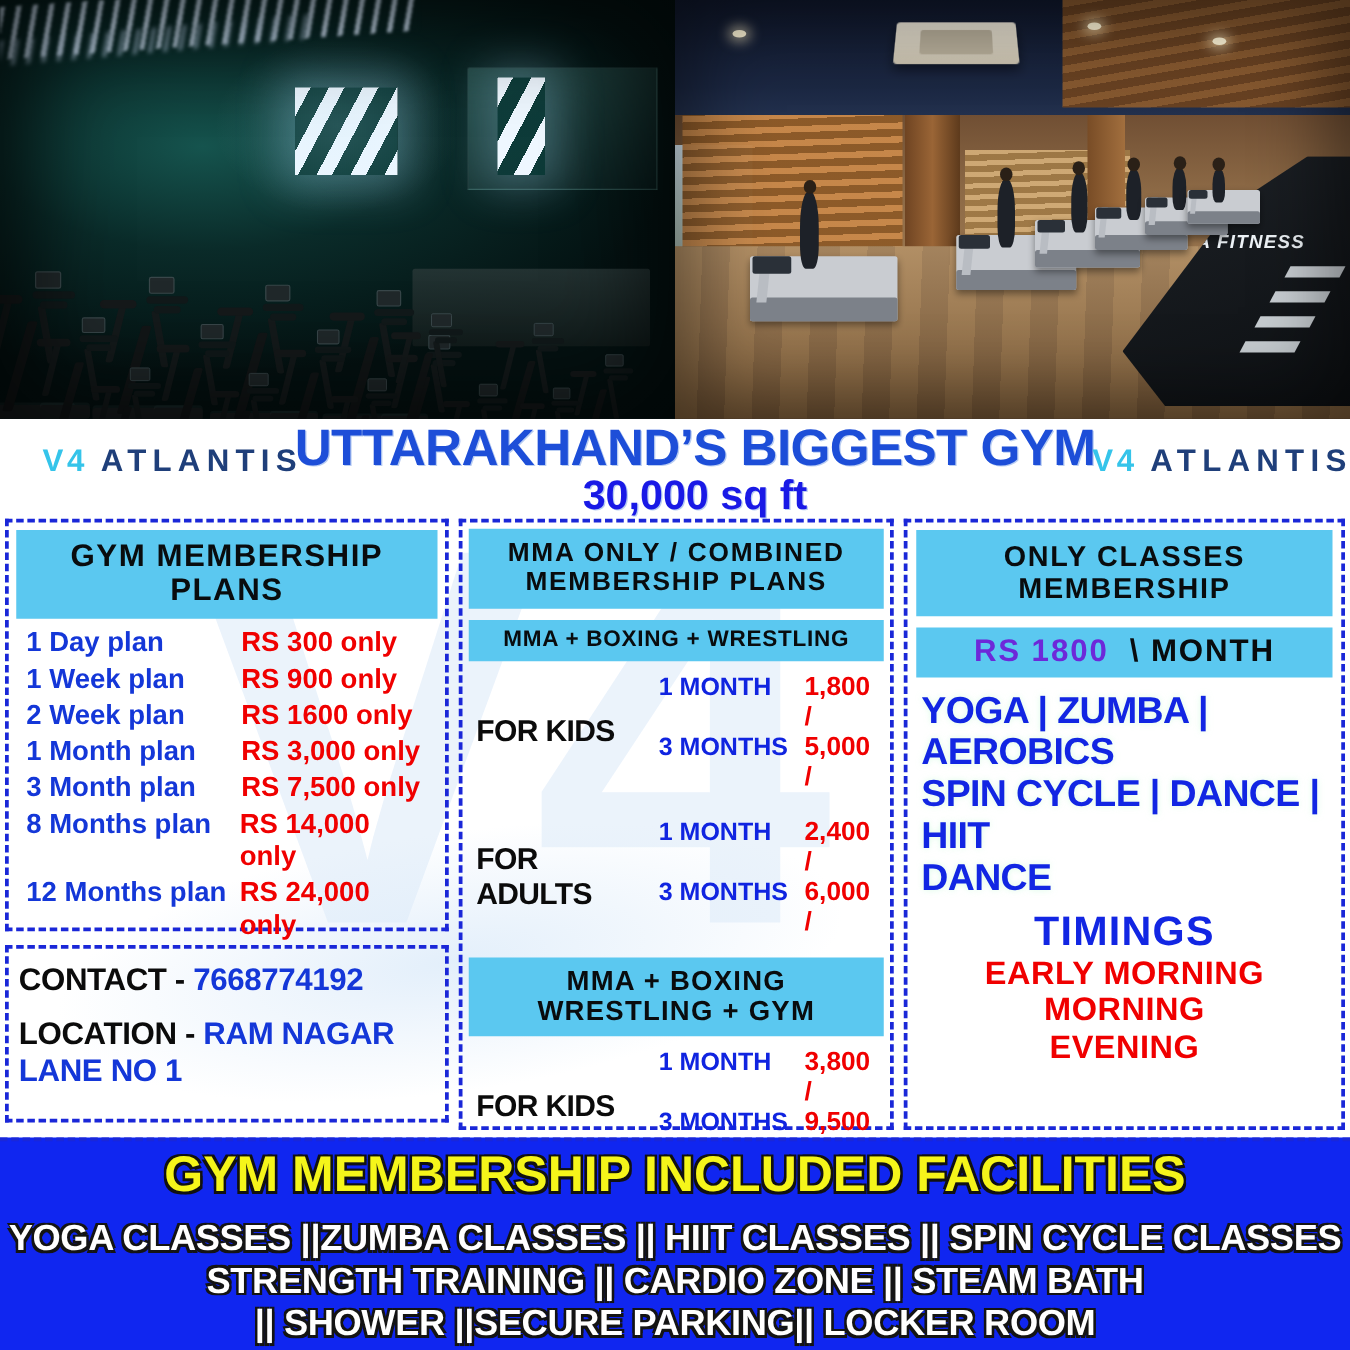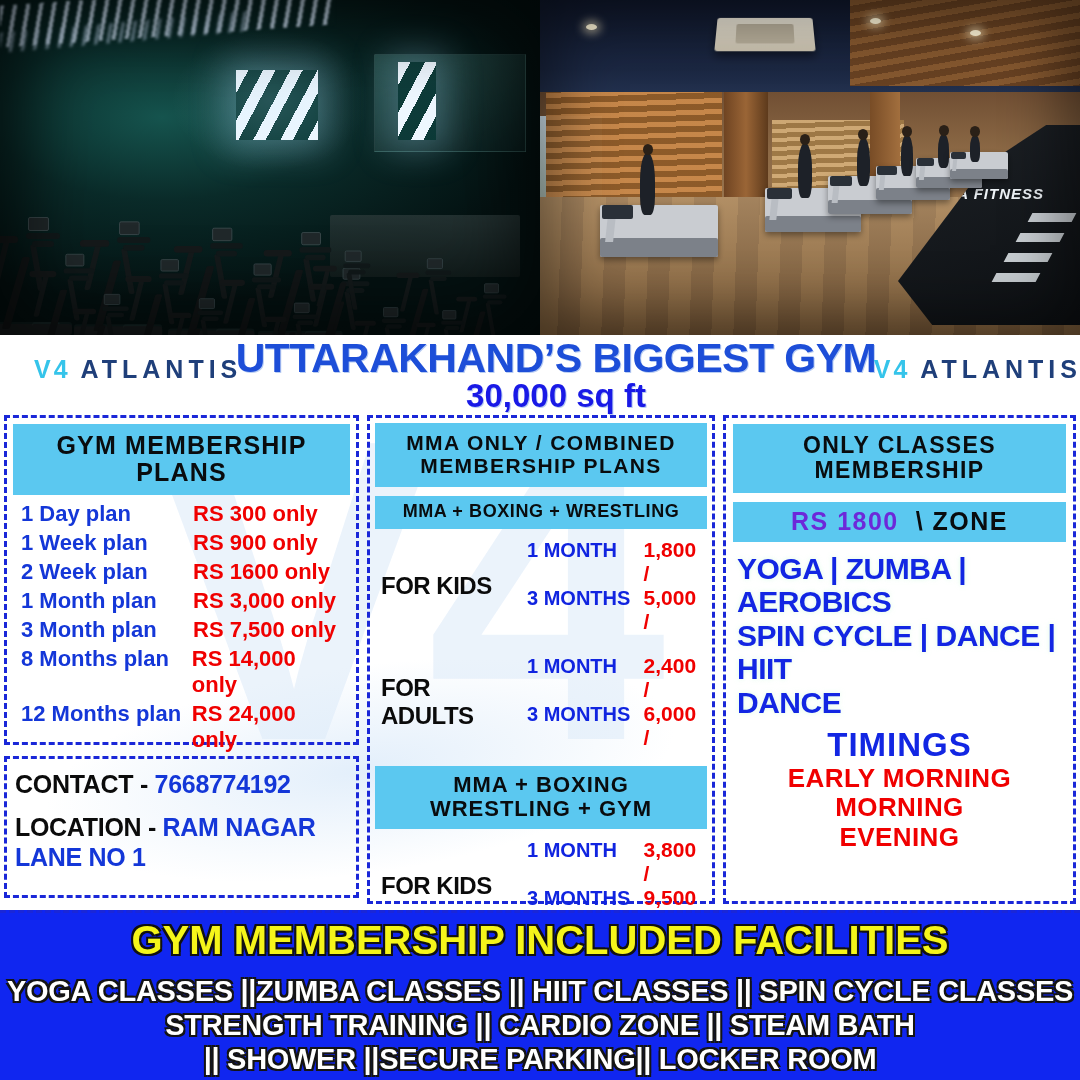--- a/index.html
+++ b/index.html
@@ -524,21 +524,21 @@
         </div>
       </div>
     </div>
 
     <div class="col col-c">
       <div class="dbox boxC">
         <div class="cyanbar hdrC">ONLY CLASSES MEMBERSHIP</div>
 
         <div class="cyanbar priceC">
           <span class="rs">RS 1800</span>
-          <span>&nbsp;</span><span>\ ZONE</span>
+          <span>&nbsp;</span><span>\ MONTH</span>
         </div>
 
         <div class="classesC">
           <div>YOGA | ZUMBA | AEROBICS</div>
           <div>SPIN CYCLE | DANCE | HIIT</div>
           <div>DANCE</div>
         </div>
 
 
         <div class="timingsC">TIMINGS</div>

